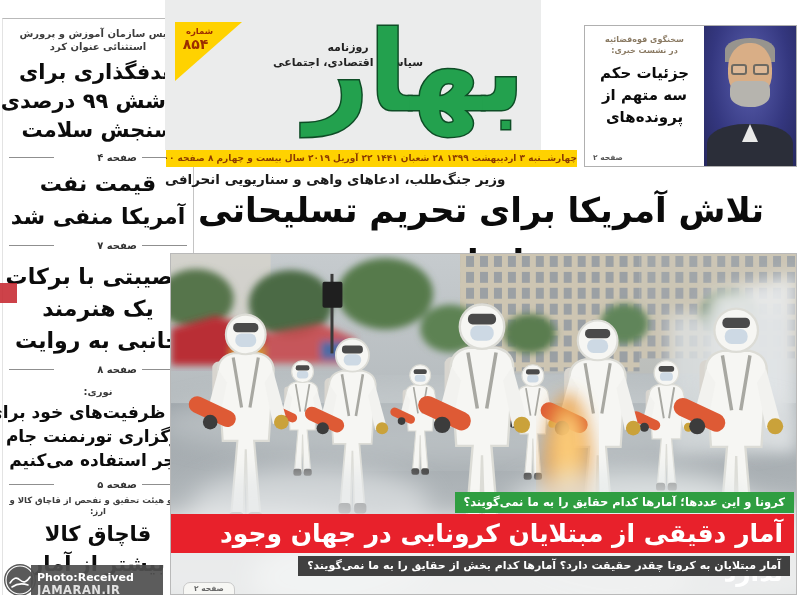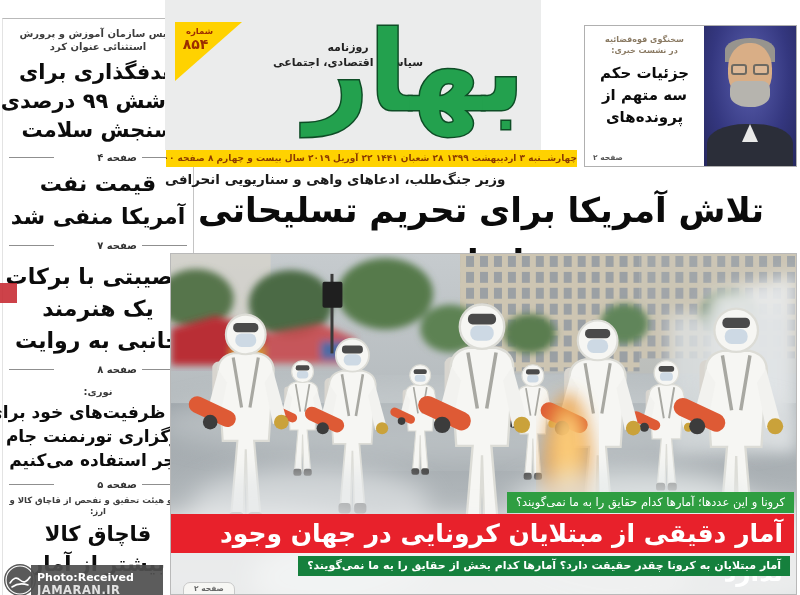--- a/index.html
+++ b/index.html
@@ -69,26 +69,26 @@
                  font-size:13.5px; font-weight:bold; color:#1b1b1b; }
   .lead-hl { position:absolute; left:165px; top:184px; width:632px; text-align:center;
              font-size:34px; font-weight:bold; color:#0b0b0b; letter-spacing:-0.5px; line-height:52px; }
   .lead-page { position:absolute; left:172px; top:240px; font-size:10px; color:#333; font-weight:bold;margin-top:11px; }
 
   
   .photo { position:absolute; left:170px; top:253px; width:627px; height:342px;
            border:1px solid #b9b9b9; overflow:hidden; background:#c3c8cb; }
   .scene { position:absolute; inset:0; width:100%; height:100%; }
   .strip-green { position:absolute; right:2px; top:238px; height:21px; line-height:21px;
-                 background:#2f9e41; color:#fff; font-size:11.5px; font-weight:normal; padding:0 9px; }
+                 background:#2f9e41; color:#fff; font-size:11.5px; font-weight:bold; padding:0 9px; }
   .banner-red { position:absolute; right:2px; top:260px; height:39px; line-height:39px;
                 background:#e8212b; color:#fff; font-size:25px; font-weight:bold; padding:0 11px;
                 letter-spacing:-0.5px; }
   .strip-black { position:absolute; right:6px; top:302px; height:20px; line-height:20px;
-                 background:#15803d; color:#fff; font-size:11px; font-weight:bold; padding:0 9px; }
+                 background:#404040; color:#fff; font-size:11px; font-weight:bold; padding:0 9px; }
   .page-tag { position:absolute; left:12px; top:328px; background:#f7f7f4; border:1px solid #c9c9c9;
               border-radius:7px 7px 0 0; font-size:7.5px; color:#666; font-weight:bold; padding:1px 10px 6px; }
 
   
   .wm-red { position:absolute; left:0; top:283px; width:17px; height:20px;
             background:rgba(198,40,48,.88); z-index:5; }
   .wm { position:absolute; left:3px; top:563px; width:160px; height:32px; direction:ltr; z-index:6; }
   .wm-box { position:absolute; left:28px; top:2px; width:132px; height:30px;
             background:rgba(80,80,80,.93); color:#fff; padding:6px 6px; }
   .wm-box .l1 { font-size:11px; font-weight:bold; line-height:13px; }

